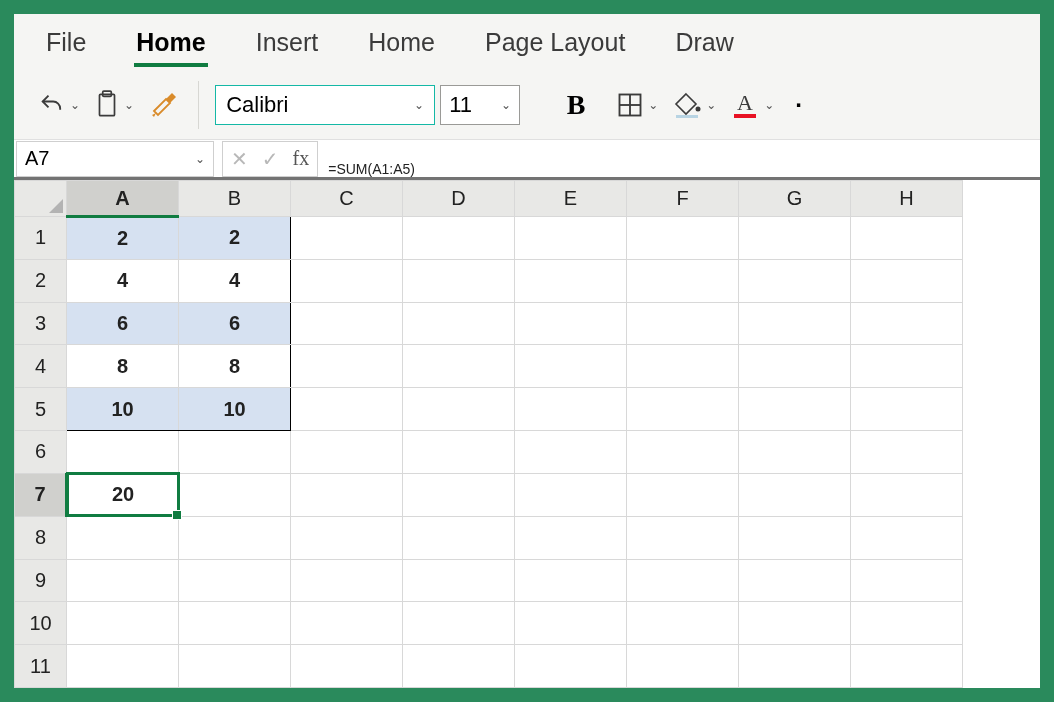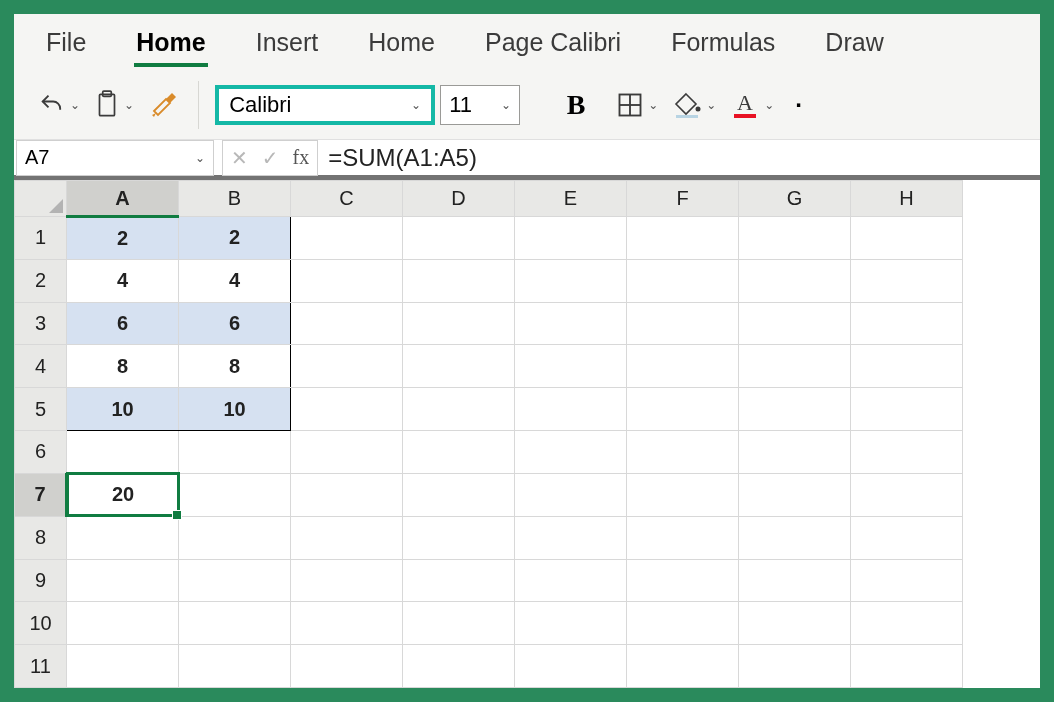--- a/index.html
+++ b/index.html
@@ -70,21 +70,21 @@
     color: #555;
     margin-left: 4px;
   }
   .vsep {
     width: 1px;
     height: 48px;
     background: #d7d7d3;
     margin: 0 10px;
   }
   .font-select {
-    border: 4px solid #14b8a6;
+    border: 1px solid #14b8a6;
     height: 40px;
     display: flex;
     align-items: center;
     padding: 0 10px;
     font-size: 22px;
     width: 220px;
     justify-content: space-between;
     cursor: pointer;
     background: #fff;
     margin-right: -1px;
@@ -104,21 +104,21 @@
   .bold-b {
     font-size: 28px;
     font-weight: 900;
     font-family: Georgia, serif;
   }
   
   .formula-row {
     display: flex;
     align-items: center;
     height: 40px;
-    border-bottom: 5px solid #737373;
+    border-bottom: 3px solid #737373;
     background: #fff;
   }
   .namebox {
     width: 198px;
     height: 36px;
     border: 1px solid #cfcfcf;
     font-size: 20px;
     padding: 0 8px;
     display: flex;
     align-items: center;
@@ -131,27 +131,27 @@
     align-items: center;
     border: 1px solid #cfcfcf;
     height: 36px;
     margin: 2px 0 2px 6px;
     padding: 0 8px;
     gap: 14px;
   }
   .fx-btn { font-size: 20px; color: #b8b8b8; cursor: pointer; }
   .fx-label { font-family: Georgia, serif; font-size: 20px; color: #555; cursor: pointer;}
   .formula-input {
-    font-size: 24px;
+    font-size: 14px;
     color: #222;
     flex: 1;
     padding: 0 10px;
     height: 36px;
     display: flex;
-    align-items: center;
+    align-items: flex-end;
     cursor: text;
   }
   
   .grid-area {
     display: flex;
     height: calc(100% - 56px - 70px - 40px);
     overflow: hidden;
     background: #fff;
   }
   .grid-table {
@@ -234,22 +234,21 @@
 </head>
 <body>
 
 <div class="frame">
 
   <div class="ribbon-tabs">
     <div class="ribbon-tab">File</div>
     <div class="ribbon-tab active">Home</div>
     <div class="ribbon-tab">Insert</div>
     <div class="ribbon-tab">Home</div>
-    <div class="ribbon-tab">Page Calibri</div>
-    <div class="ribbon-tab">Formulas</div>
+    <div class="ribbon-tab">Page Layout</div>
     <div class="ribbon-tab">Draw</div>
   </div>
 
   <div class="toolbar">
     <div class="tool-btn">
       <svg width="28" height="28" viewBox="0 0 24 24" fill="none" stroke="#3b3b3b" stroke-width="1.6">
           <path d="M9 14 4 9l5-5"></path>
           <path d="M4 9h9a6 6 0 0 1 6 6v1"></path>
         </svg>
       <span class="chev">⌄</span>

